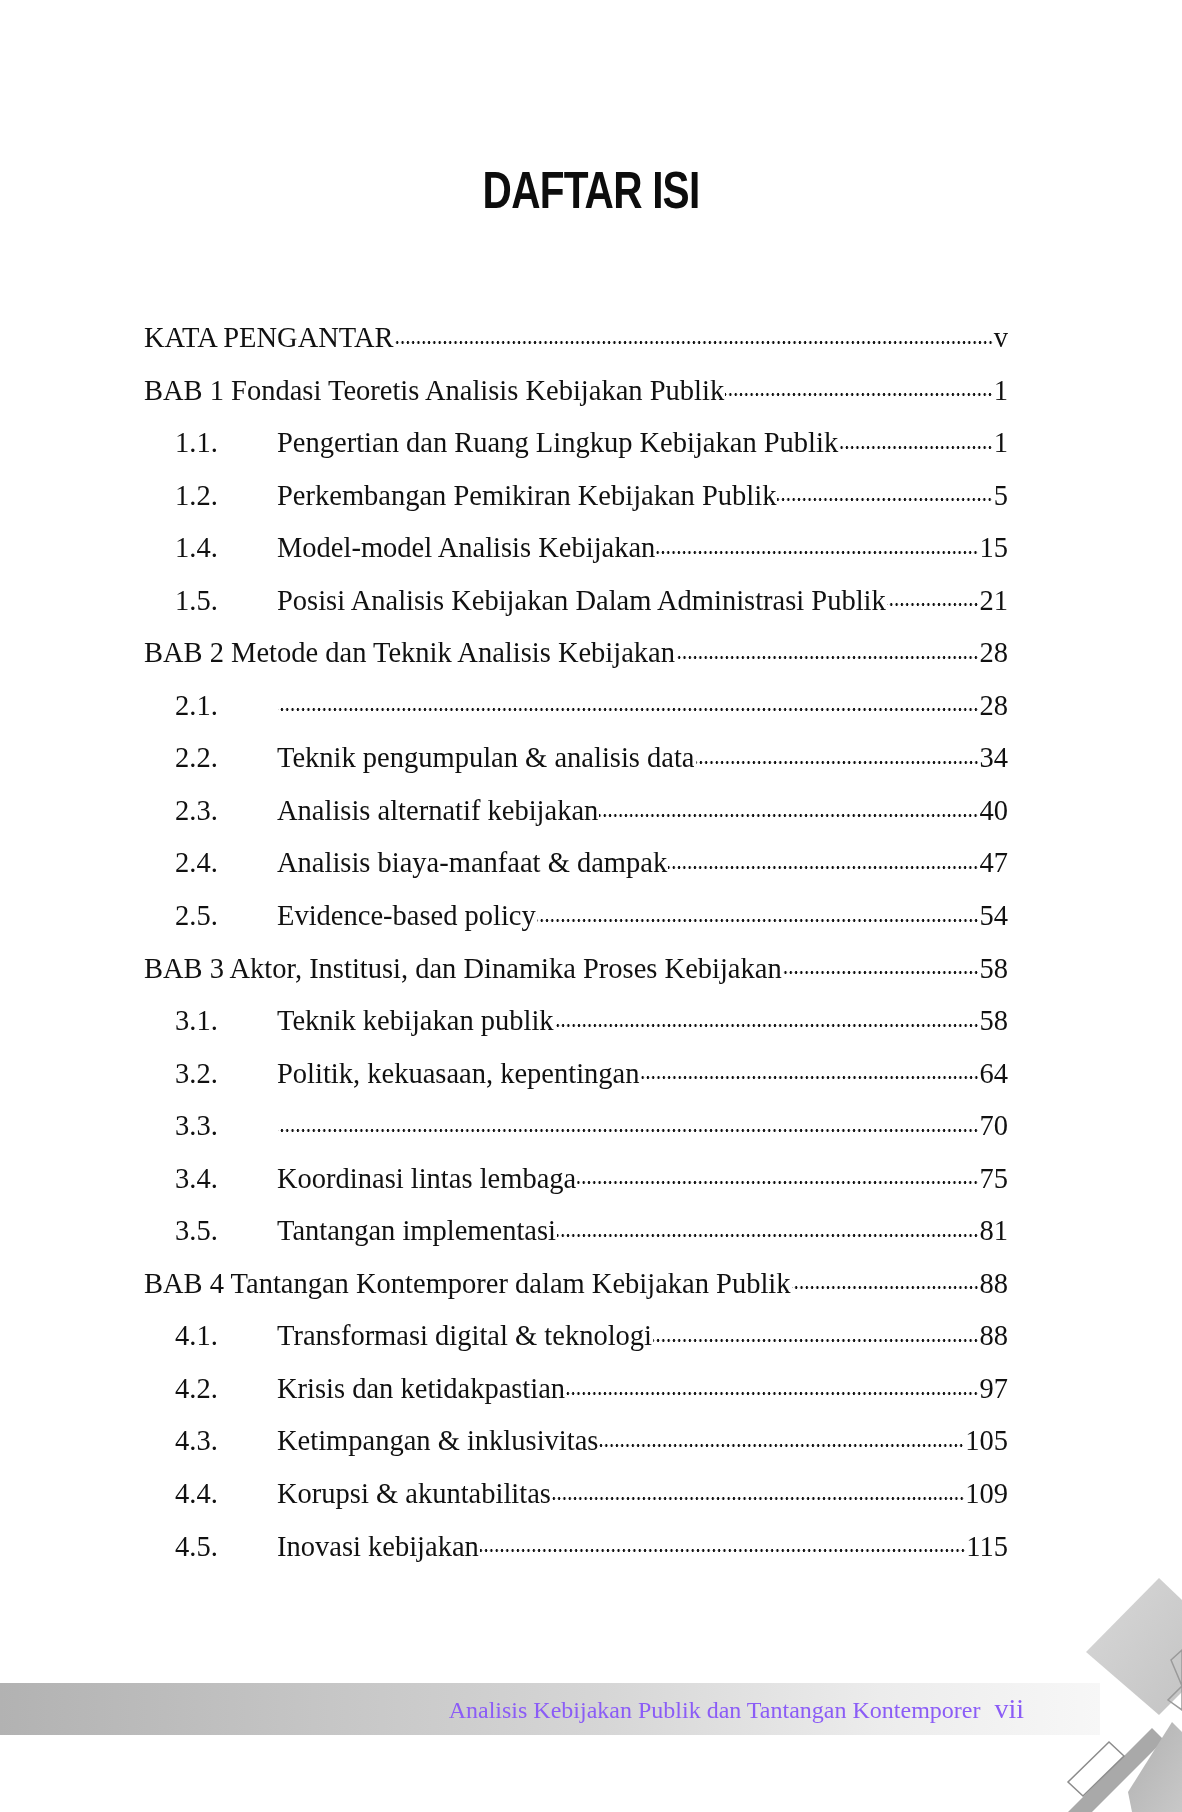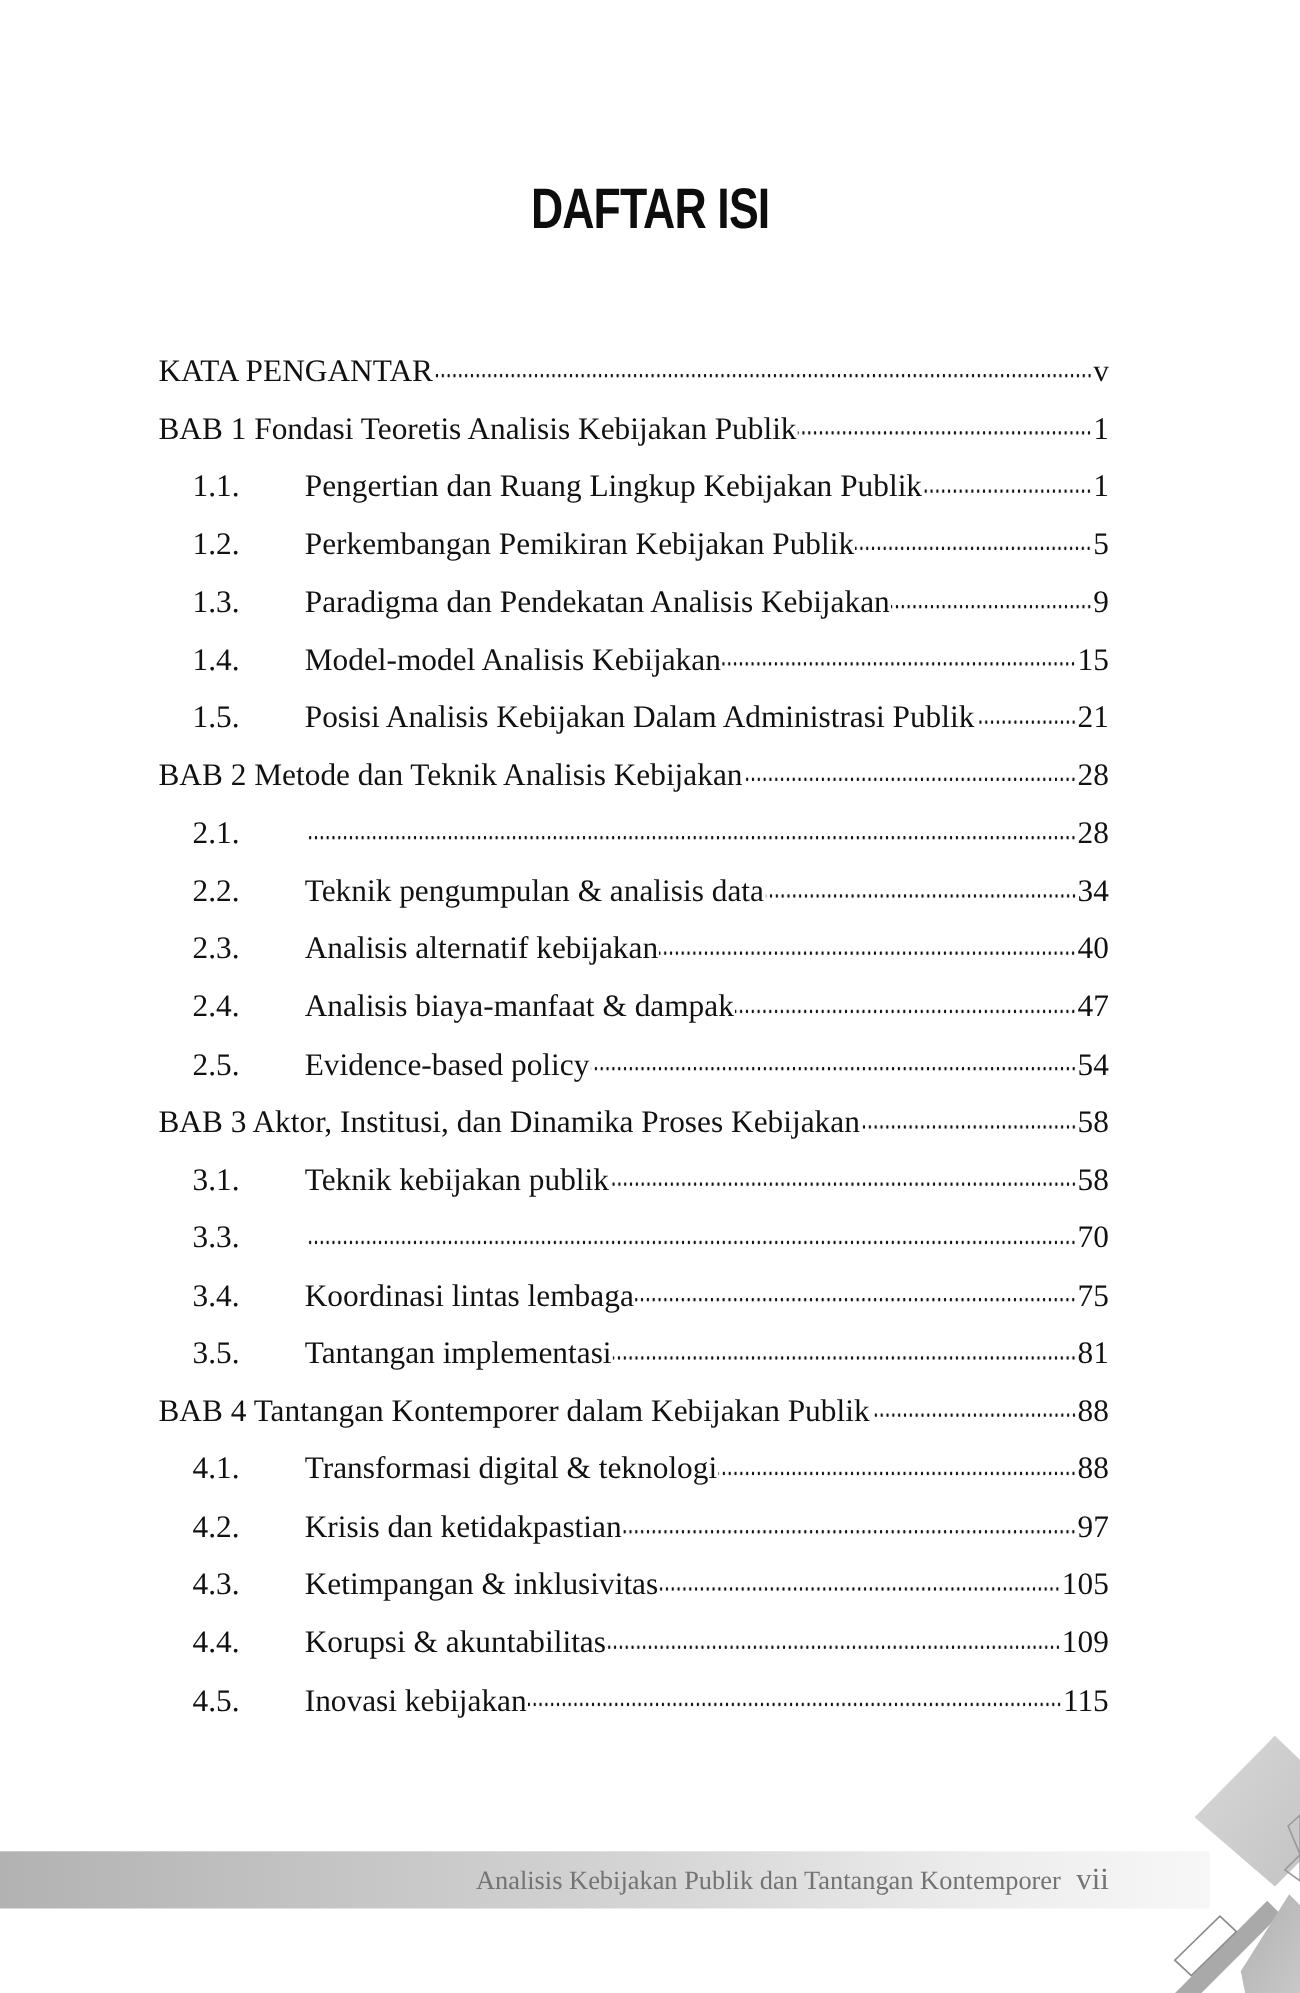--- a/index.html
+++ b/index.html
@@ -83,24 +83,24 @@
       position: absolute;
       top: 1683px;
       left: 0;
       width: 1100px;
       height: 52px;
       background: linear-gradient(to right, #b2b2b2 0%, #c6c6c6 30%, #d6d6d6 55%, #ececec 80%, #f7f7f7 100%);
     }
     .footer-text {
       position: absolute;
       top: 1694px;
-      right: 174px;
+      right: 158px;
       font-size: 24px;
       line-height: 30px;
-      color: #737373;
+      color: #8b5cf6;
       white-space: nowrap;
       text-align: right;
     }
     .footer-text .page-num {
       font-size: 28px;
       margin-left: 14px;
     }
     .corner-deco {
       position: absolute;
       left: 1040px;
@@ -133,26 +133,20 @@
     <span class="leader"></span>
     <span class="page">1</span>
   </li>
     <li class="toc-row sub">
     <span class="num">1.2.</span>
     <span class="title">Perkembangan Pemikiran Kebijakan Publik</span>
     <span class="leader"></span>
     <span class="page">5</span>
   </li>
     <li class="toc-row sub">
-    <span class="num">1.3.</span>
-    <span class="title">Paradigma dan Pendekatan Analisis Kebijakan</span>
-    <span class="leader"></span>
-    <span class="page">9</span>
-  </li>
-    <li class="toc-row sub">
     <span class="num">1.4.</span>
     <span class="title">Model-model Analisis Kebijakan </span>
     <span class="leader"></span>
     <span class="page">15</span>
   </li>
     <li class="toc-row sub">
     <span class="num">1.5.</span>
     <span class="title">Posisi Analisis Kebijakan Dalam Administrasi Publik </span>
     <span class="leader"></span>
     <span class="page">21</span>
@@ -196,20 +190,26 @@
 
     <span class="title">BAB 3  Aktor, Institusi, dan Dinamika Proses Kebijakan</span>
     <span class="leader"></span>
     <span class="page">58</span>
   </li>
     <li class="toc-row sub">
     <span class="num">3.1.</span>
     <span class="title">Teknik kebijakan publik </span>
     <span class="leader"></span>
     <span class="page">58</span>
+  </li>
+    <li class="toc-row sub">
+    <span class="num">3.2.</span>
+    <span class="title">Politik, kekuasaan, kepentingan</span>
+    <span class="leader"></span>
+    <span class="page">64</span>
   </li>
     <li class="toc-row sub">
     <span class="num">3.3.</span>
     <span class="leader"></span>
     <span class="page">70</span>
   </li>
     <li class="toc-row sub">
     <span class="num">3.4.</span>
     <span class="title">Koordinasi lintas lembaga</span>
     <span class="leader"></span>

